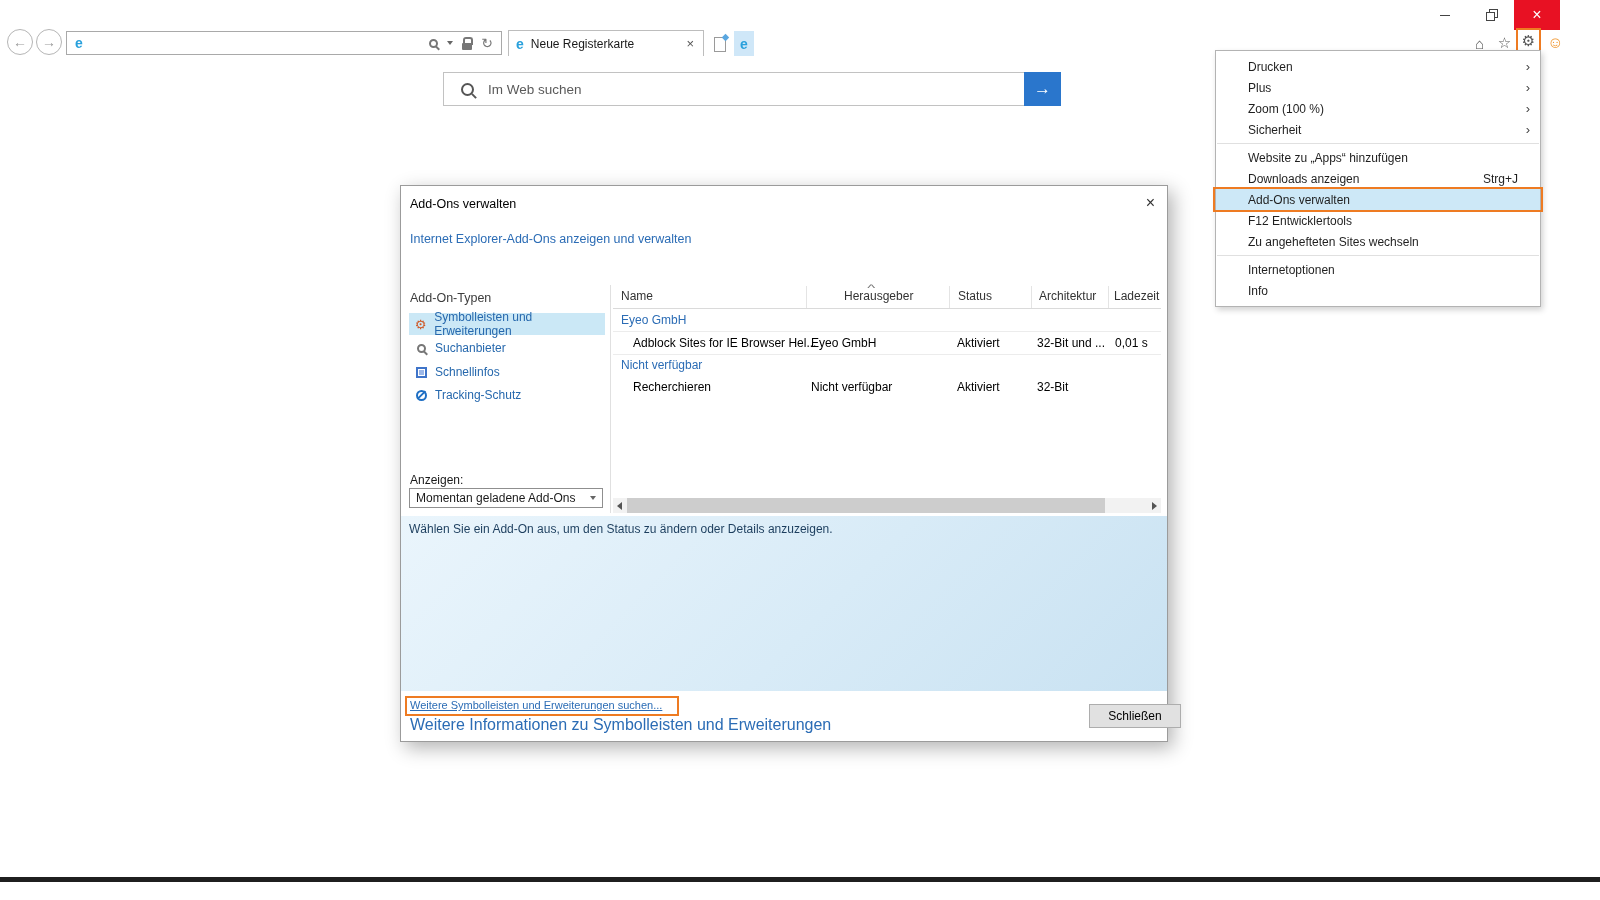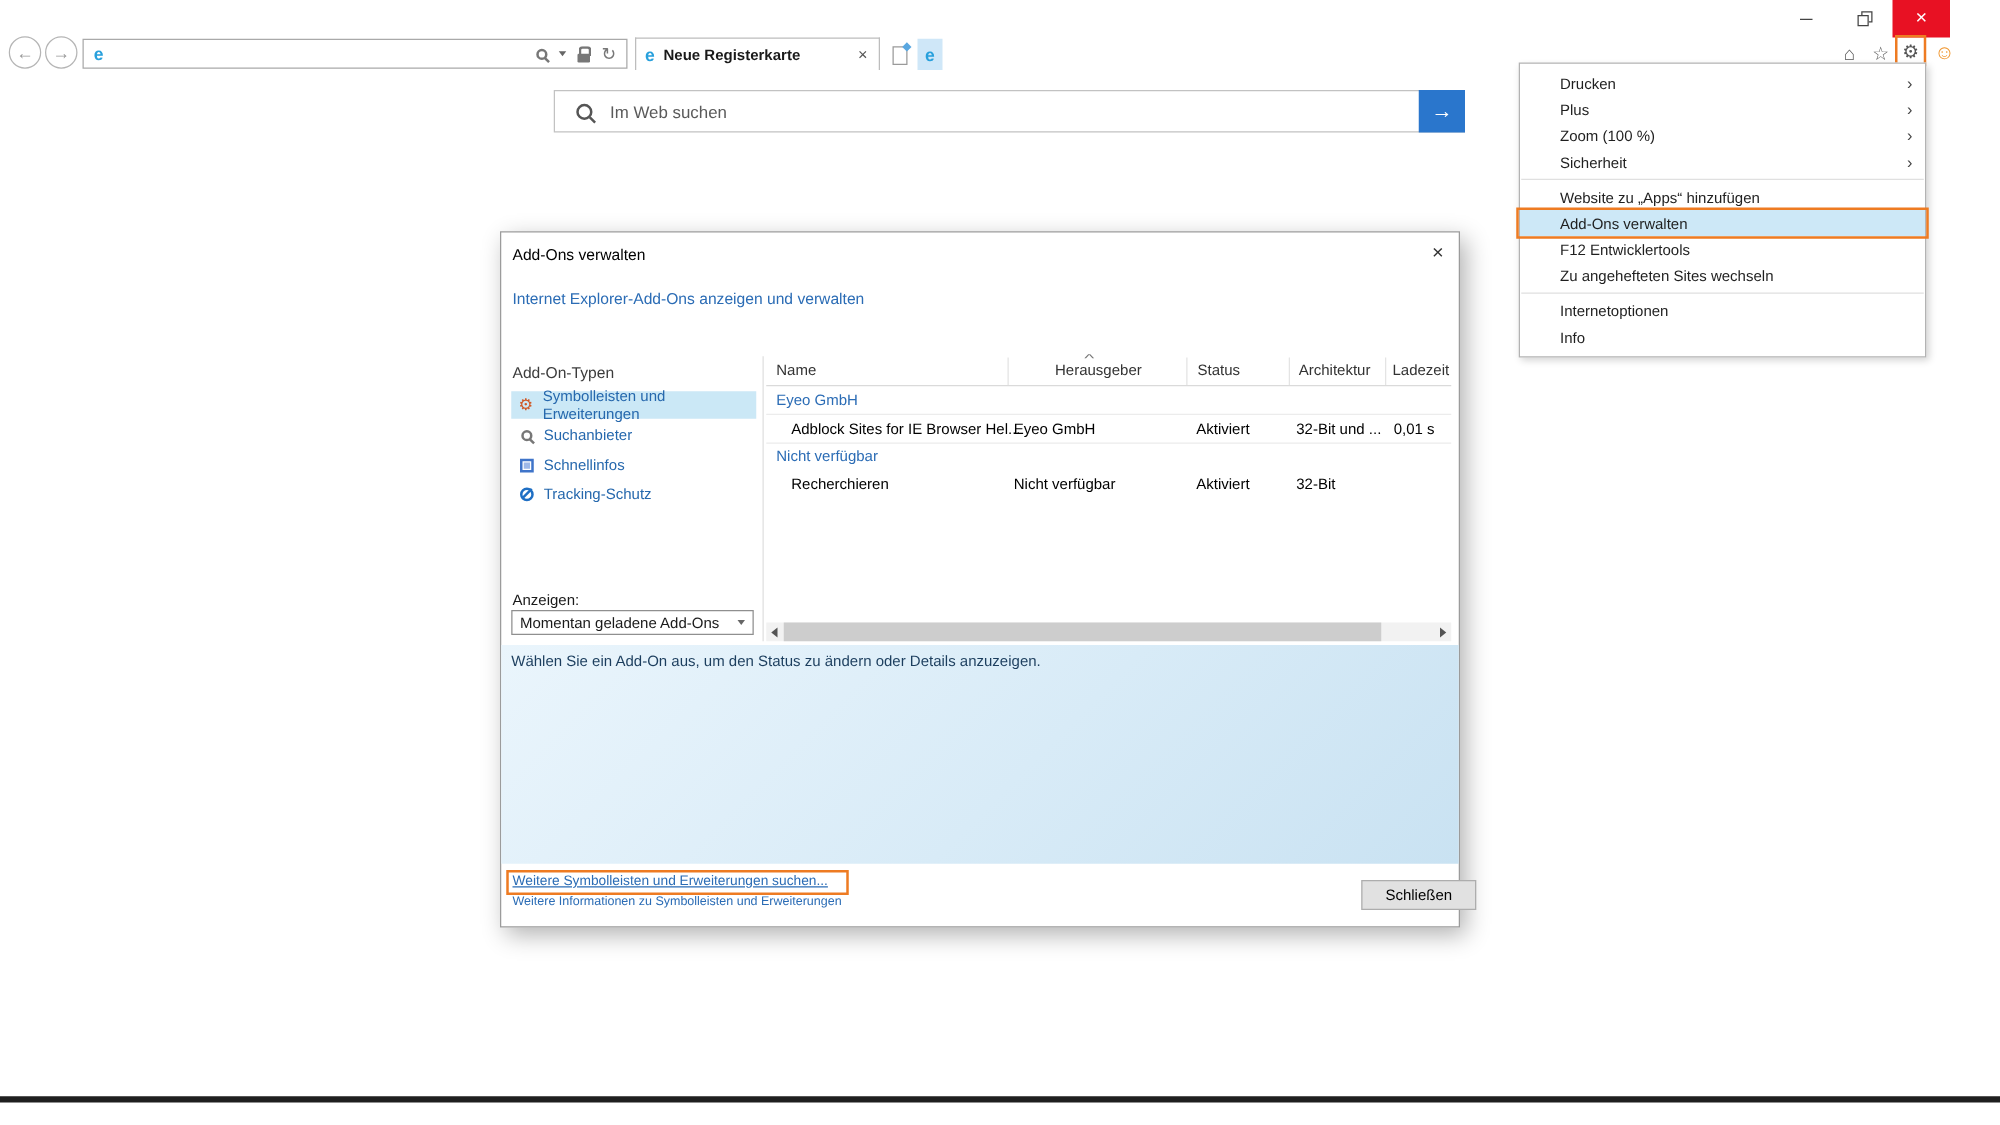--- a/index.html
+++ b/index.html
@@ -24,35 +24,35 @@
   .addr .ie-e { margin-left:8px; }
   .addr input { flex:1; border:none; outline:none; font-size:12px; padding:0 6px; min-width:0; font-family:inherit; }
   .addr-icons { display:flex; align-items:center; gap:9px; margin-right:8px; }
   .mag { position:relative; width:9px; height:9px; border:2px solid #777; border-radius:50%; display:inline-block; }
   .mag::after { content:""; position:absolute; width:5px; height:2px; background:#777; transform:rotate(45deg); right:-4px; bottom:-3px; }
   .tri-down { width:0; height:0; border-left:3.5px solid transparent; border-right:3.5px solid transparent; border-top:4px solid #666; }
   .lock { position:relative; width:10px; height:7px; background:#777; border-radius:1px; display:inline-block; margin-top:6px; }
   .lock::before { content:""; position:absolute; width:6px; height:6px; border:2px solid #777; border-bottom:none; border-radius:3px 3px 0 0; top:-6px; left:1px; }
   .refresh { color:#777; font-size:14px; }
   .tab { position:absolute; left:508px; top:30px; width:196px; height:26px; background:#fff; border:1px solid #bdbdbd; border-bottom:none; display:flex; align-items:center; padding:0 7px; }
-  .tab-title { flex:1; font-size:12px; color:#1a1a1a; margin-left:7px; white-space:nowrap; overflow:hidden;font-weight:bold; }
+  .tab-title { flex:1; font-size:12px; color:#1a1a1a; margin-left:7px; white-space:nowrap; overflow:hidden; }
   .tab-close { color:#555; font-size:13px; padding:0 2px; }
   .newtab-btn { position:absolute; left:708px; top:33px; width:24px; height:22px; display:flex; align-items:center; justify-content:center; }
   .newpage { position:relative; width:12px; height:15px; border:1px solid #9a9a9a; background:#fff; }
   .newpage::after { content:""; position:absolute; right:-4px; top:-4px; width:7px; height:7px; background:#5aa7e0; transform:rotate(45deg) scale(0.75); }
   .ie-tabstrip-btn { position:absolute; left:734px; top:31px; width:20px; height:25px; background:#cfe7f8; display:flex; align-items:center; justify-content:center; }
   .tb-icon { position:absolute; top:32px; width:23px; height:22px; display:flex; align-items:center; justify-content:center; color:#555; font-size:15px; }
   .tb-home { left:1468px; }
   .tb-star { left:1493px; }
   .tb-smiley { left:1544px; color:#f0962e; font-size:16px; }
   .gear-wrap { position:absolute; left:1516px; top:28px; width:25px; height:25px; border:2px solid #ee7b22; display:flex; align-items:center; justify-content:center; }
   .gear-wrap .gear-glyph { color:#555; font-size:15px; }
 
   
-  .searchbox { position:absolute; left:443px; top:72px; width:729px; height:34px; border:1px solid #c2c2c2; background:#fff; display:flex; align-items:center; }
+  .searchbox { position:absolute; left:443px; top:72px; width:618px; height:34px; border:1px solid #c2c2c2; background:#fff; display:flex; align-items:center; }
   .mag.big { width:13px; height:13px; margin-left:17px; border-color:#555; }
   .mag.big::after { width:6px; background:#555; right:-5px; bottom:-3px; }
   .searchbox input { flex:1; border:none; outline:none; font-size:13.5px; padding:0 46px 0 14px; color:#333; min-width:0; font-family:inherit; }
   .searchbox input::placeholder { color:#5a5a5a; opacity:1; }
   .search-btn { position:absolute; right:-1px; top:-1px; width:37px; height:34px; background:#2a76cc; color:#fff; display:flex; align-items:center; justify-content:center; font-size:17px; border:none; }
 
   
   .menu { position:absolute; left:1215px; top:50px; width:326px; background:#fff; border:1px solid #b3b3b3; box-shadow:2px 3px 6px rgba(0,0,0,0.18); padding:5px 0; z-index:6; }
   .menu-item { position:relative; height:21px; display:flex; align-items:center; padding:0 12px 0 32px; font-size:12px; color:#1f1f1f; white-space:nowrap; }
   .menu-item.hl { background:#cde8f7; }
@@ -87,21 +87,21 @@
   .tline { position:absolute; left:212px; width:548px; height:1px; background:#ececec; }
   .tcell { position:absolute; font-size:12px; color:#000; white-space:nowrap; }
   .hscroll { position:absolute; left:212px; top:312px; width:548px; height:15px; background:#f2f2f2; }
   .hthumb { position:absolute; left:14px; top:0; width:478px; height:15px; background:#cdcdcd; }
   .tri-left { position:absolute; left:4px; top:4px; width:0; height:0; border-top:4px solid transparent; border-bottom:4px solid transparent; border-right:5px solid #555; }
   .tri-right { position:absolute; right:4px; top:4px; width:0; height:0; border-top:4px solid transparent; border-bottom:4px solid transparent; border-left:5px solid #555; }
   .info { position:absolute; left:0; right:0; top:330px; height:175px; background:linear-gradient(135deg,#eaf5fc 0%,#d8ebf7 55%,#c9e2f2 100%);padding-left:39px; }
   .info-text { position:absolute; left:8px; top:6px; font-size:12px; color:#1c3e5e; }
   .link-annot { position:absolute; left:4px; top:510px; width:274px; height:20px; border:2px solid #ee7b22; pointer-events:none; }
   .dlg-link1 { position:absolute; left:9px; top:513px; font-size:11px; color:#2b6cb5; text-decoration:underline; }
-  .dlg-link2 { position:absolute; left:9px; top:530px; font-size:10px; color:#2b6cb5; }
+  .dlg-link2 { position:absolute; left:9px; top:530px; font-size:16px; color:#2b6cb5; }
   .close-btn { position:absolute; left:688px; top:518px; width:92px; height:24px; background:#e1e1e1; border:1px solid #adadad; font-size:12px; color:#000; display:flex; align-items:center; justify-content:center; font-family:inherit; }
   .bottom-strip { position:absolute; left:0; top:877px; width:1600px; height:5px; background:#1f1f1f; }
 </style>
 </head>
 <body>
 
 <div class="screen">
 
   <div class="titlebar">
     <div class="win-btn min">
@@ -179,20 +179,24 @@
       <span>Zoom (100 %)</span>
       <span class="submenu-arrow">›</span>
     </div>
     <div class="menu-item">
       <span>Sicherheit</span>
       <span class="submenu-arrow">›</span>
     </div>
     <div class="menu-sep"></div>
     <div class="menu-item">
       <span>Website zu „Apps“ hinzufügen</span>
+    </div>
+    <div class="menu-item">
+      <span>Downloads anzeigen</span>
+      <span class="shortcut">Strg+J</span>
     </div>
     <div class="menu-item hl">
       <span>Add-Ons verwalten</span>
     </div>
     <div class="menu-item">
       <span>F12 Entwicklertools</span>
     </div>
     <div class="menu-item">
       <span>Zu angehefteten Sites wechseln</span>
     </div>

